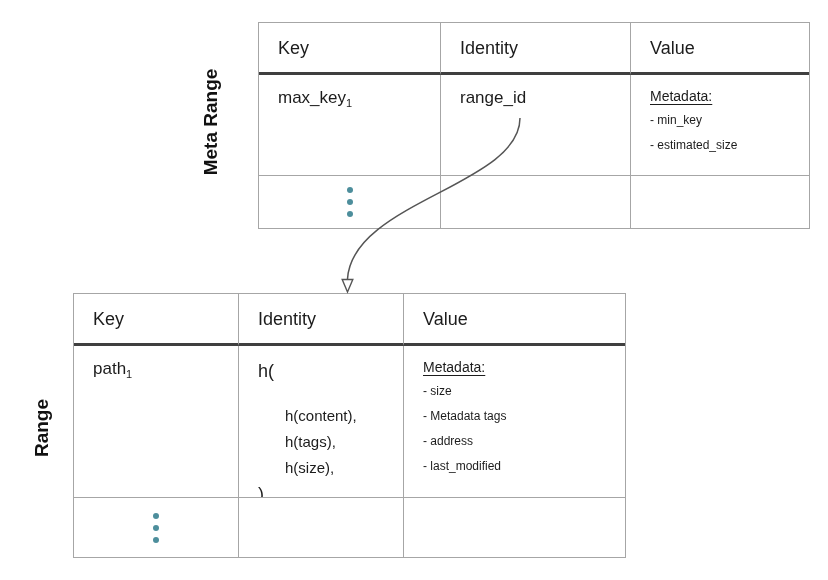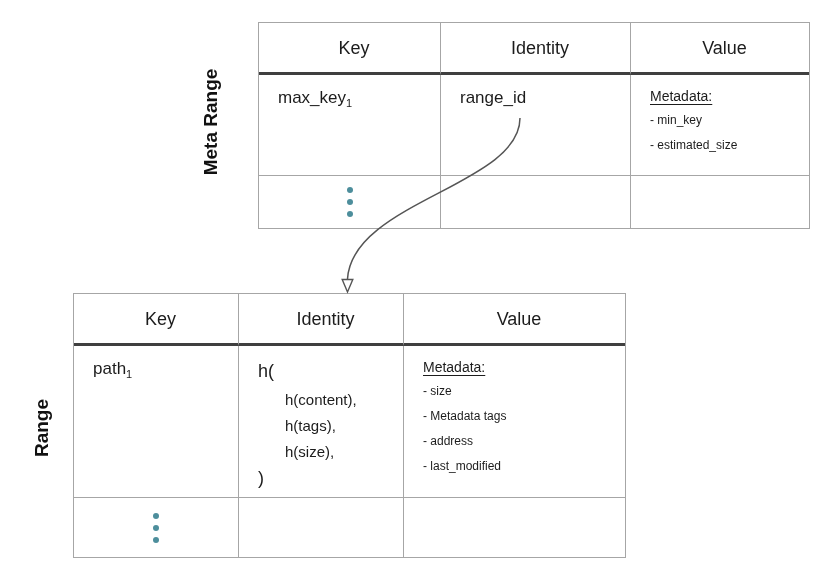--- a/index.html
+++ b/index.html
@@ -27,30 +27,30 @@
     grid-template-columns:182px 190px 178px;
     grid-template-rows:52px 101px 52px;
   }
   .dtable.t1 {
     left:73px; top:293px; width:553px; height:265px;
     grid-template-columns:165px 165px 221px;
     grid-template-rows:52px 152px 59px;
   }
   .cell { box-sizing:border-box; padding:13px 10px 0 19px; overflow:hidden; }
   .cell.cv { border-right:1px solid #a6a6a6; }       
-  .cell.hdr { border-bottom:3px solid #3f3f3f; font-size:18px; padding-top:15px;text-align:center; }
+  .cell.hdr { border-bottom:3px solid #3f3f3f; font-size:18px; padding-top:15px; }
   .cell.data { border-bottom:1px solid #a6a6a6; font-size:17px; }
 
   .subscript { font-size:11px; vertical-align:-4px; }
 
   .meta-heading { font-size:14px; text-decoration:underline; text-underline-offset:3px; margin-bottom:4px; }
   .meta-item { font-size:12px; line-height:25px; white-space:nowrap; }
 
   .h-outer { font-size:18px; line-height:24px; }
-  .h-inner { font-size:15px; line-height:26px; padding-left:27px; margin-top:4px; }
+  .h-inner { font-size:15px; line-height:26px; padding-left:27px; margin-top:20px; }
   .h-close { font-size:18px; line-height:26px; }
 
   .ellipsis-cell {
     display:flex; flex-direction:column; align-items:center; justify-content:center;
     gap:6px; padding:0;
   }
   .dot { width:6px; height:6px; border-radius:50%; background:#4d8e9c; }
 
   .arrow-overlay { position:absolute; left:0; top:0; width:828px; height:580px; pointer-events:none; }
 </style>

